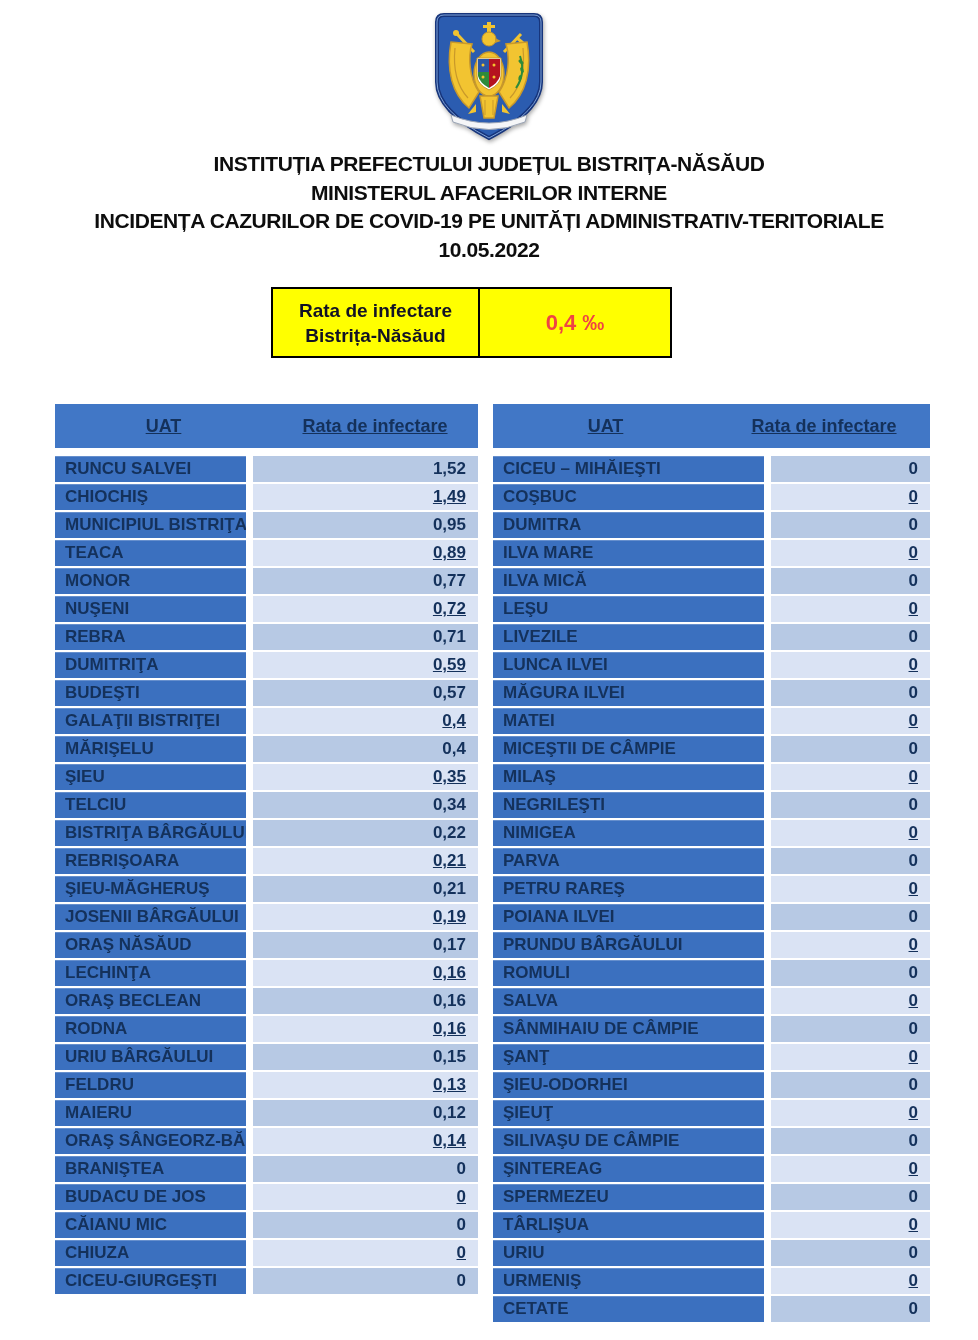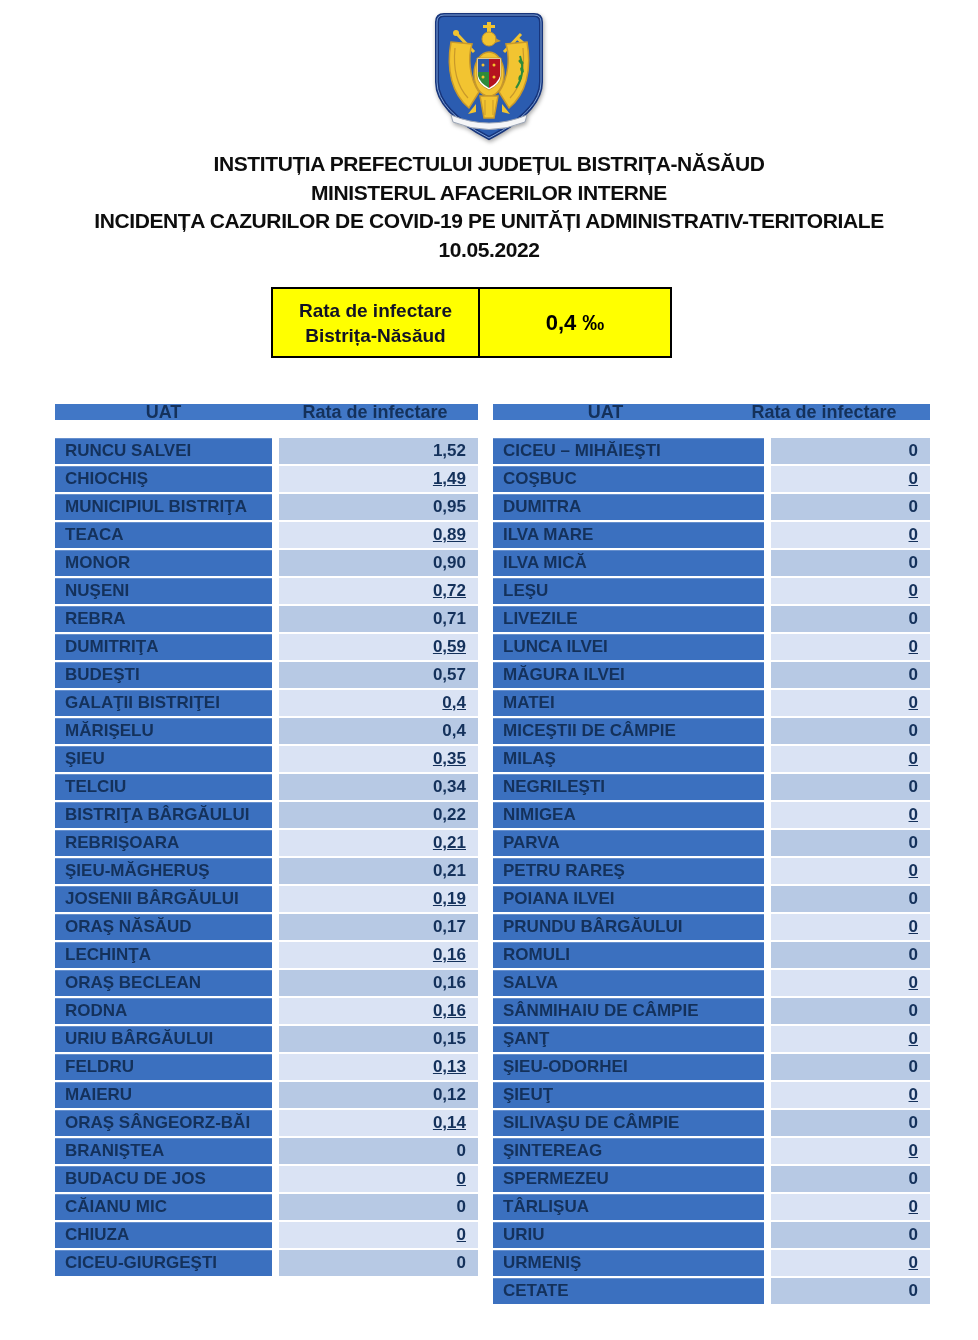--- a/index.html
+++ b/index.html
@@ -45,57 +45,57 @@
     border-right:2px solid #000;
     display:flex; flex-direction:column;
     align-items:center; justify-content:center;
     font-weight:bold; font-size:19px; line-height:25px;
     color:#121226;
   }
   .summary .s-right {
     flex:1;
     display:flex; align-items:center; justify-content:center;
     font-weight:bold; font-size:22px;
-    color:#000000;
+    color:#ef4444;
   }
 
   
   .tables {
     position:absolute; top:404px; left:55px;
     display:flex; gap:15px;
   }
   .table { display:block; }
   .table.left  { width:423px; }
   .table.right { width:437px; }
 
   .thead {
-    height:16px; margin-bottom:18px;
+    height:44px; margin-bottom:8px;
     background:var(--header-blue,#4177c6);
     display:flex; align-items:center;
     color:var(--text-navy,#14315b);
-    font-weight:bold; font-size:18px;
+    font-weight:bold; font-size:18px;text-decoration:underline;
   }
   .table.left  .thead .th-uat { width:217px; text-align:center; }
   .table.right .thead .th-uat { width:225px; text-align:center; }
   .thead .th-rate { flex:1; text-align:center; }
 
   .trow {
     height:26px; margin-bottom:2px;
     display:flex;
     font-weight:bold; font-size:17px;
     color:var(--text-navy,#14315b);
   }
   .cell-uat {
     background:var(--uat-blue,#3b70bf);
     box-shadow:inset 0 1px 0 rgba(255,255,255,0.22);
     display:flex; align-items:center;
     padding-left:10px; box-sizing:border-box;
     white-space:nowrap; overflow:hidden;
   }
-  .table.left  .cell-uat { width:217px; }
+  .table.left  .cell-uat { width:191px; }
   .table.right .cell-uat { width:271px; }
   .cell-rate {
     flex:1; margin-left:7px;
     display:flex; align-items:center; justify-content:flex-end;
     padding-right:12px; box-sizing:border-box;
   }
   .trow.odd  .cell-rate { background:var(--rate-odd,#b7c9e4); }
   .trow.even .cell-rate { background:var(--rate-even,#dae3f4);text-decoration:underline; }
 </style>
 </head>
@@ -182,21 +182,21 @@
           <div class="trow odd">
             <div class="cell-uat">MUNICIPIUL BISTRIŢA</div>
             <div class="cell-rate">0,95</div>
           </div>
           <div class="trow even">
             <div class="cell-uat">TEACA</div>
             <div class="cell-rate">0,89</div>
           </div>
           <div class="trow odd">
             <div class="cell-uat">MONOR</div>
-            <div class="cell-rate">0,90</div>
+            <div class="cell-rate">0,77</div>
           </div>
           <div class="trow even">
             <div class="cell-uat">NUŞENI</div>
             <div class="cell-rate">0,72</div>
           </div>
           <div class="trow odd">
             <div class="cell-uat">REBRA</div>
             <div class="cell-rate">0,71</div>
           </div>
           <div class="trow even">

